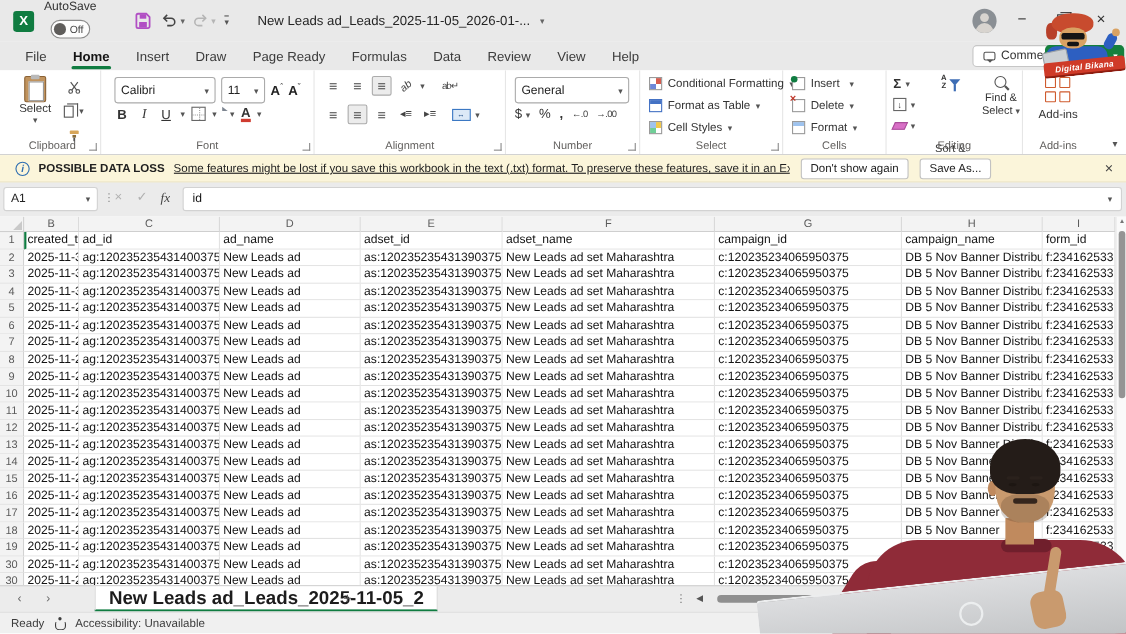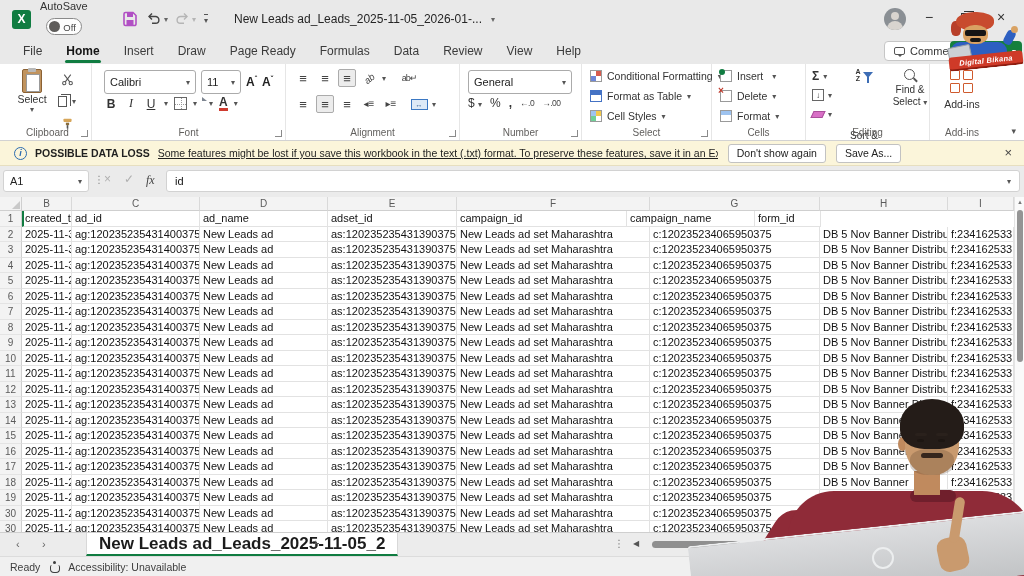--- a/index.html
+++ b/index.html
@@ -516,20 +516,21 @@
       <div class="colh" style="width: 128px;">H</div>
       <div class="colh" style="width: 66px;">I</div>
     </div>
   <div id="grid-body">
       <div class="grow">
         <div class="gut">1</div>
         <div class="cell selstart" style="width: 50px;">created_ti</div>
         <div class="cell" style="width: 128px;">ad_id</div>
         <div class="cell" style="width: 128px;">ad_name</div>
         <div class="cell" style="width: 129px;">adset_id</div>
+        <div class="cell" style="width: 193px;">adset_name</div>
         <div class="cell" style="width: 170px;">campaign_id</div>
         <div class="cell" style="width: 128px;">campaign_name</div>
         <div class="cell" style="width: 66px;">form_id</div>
       </div>
       <div class="grow">
         <div class="gut">2</div>
         <div class="cell" style="width: 50px;">2025-11-3</div>
         <div class="cell" style="width: 128px;">ag:120235235431400375</div>
         <div class="cell" style="width: 128px;">New Leads ad</div>
         <div class="cell" style="width: 129px;">as:120235235431390375</div>

